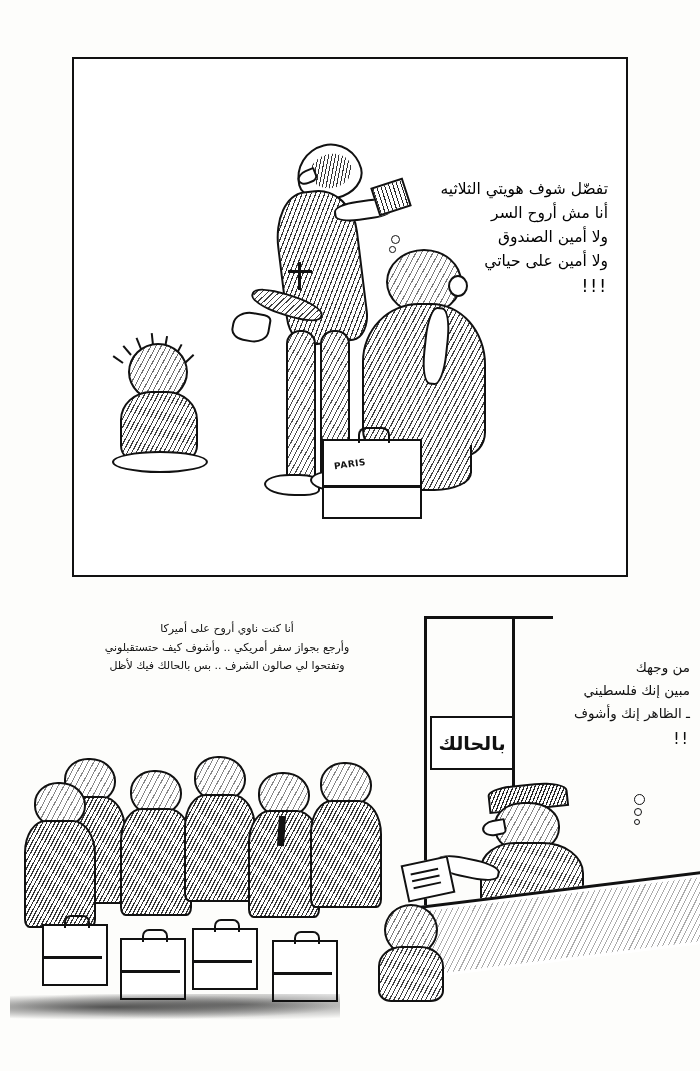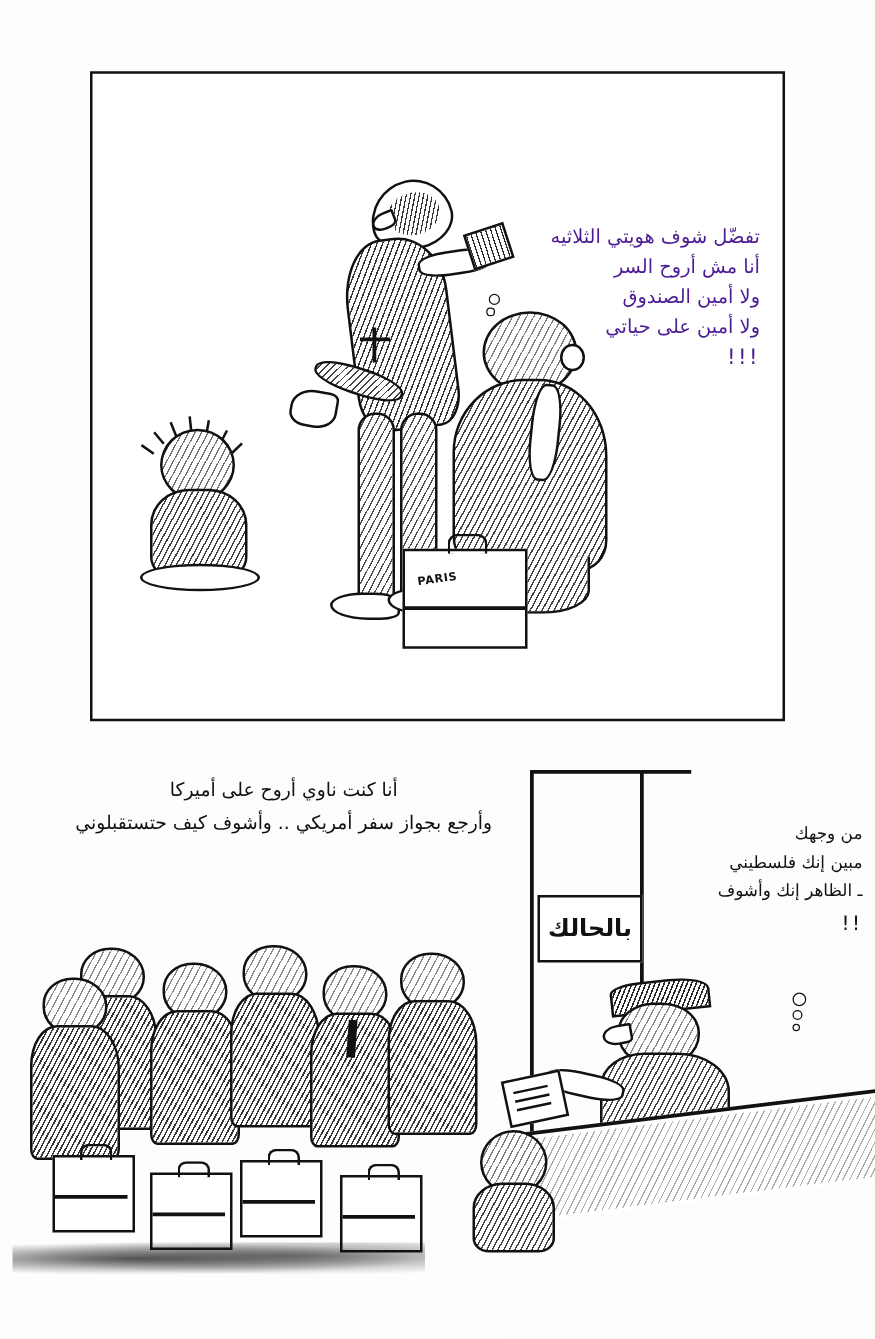--- a/index.html
+++ b/index.html
@@ -38,21 +38,21 @@
   .speech-top {
     position: absolute;
     right: 18px;
     top: 118px;
     width: 210px;
     text-align: right;
     direction: rtl;
     font-family: "DejaVu Sans", sans-serif;
     font-size: 15.5px;
     line-height: 1.55;
-    color: #4c1d95;
+    color: #000000;
     letter-spacing: 0.3px;
   }
   .speech-top div { white-space: nowrap; }
   .speech-top .bangs { font-size: 17px; letter-spacing: 2px; }
 
   .bubble-dots {
     position: absolute;
     right: 226px;
     top: 176px;
   }
@@ -272,21 +272,21 @@
     height: 420px;
   }
 
   .speech-bottom-left {
     position: absolute;
     left: 18px;
     top: 12px;
     width: 418px;
     direction: rtl;
     text-align: center;
-    font-size: 15px;
+    font-size: 11px;
     line-height: 1.7;
     color: #111;
   }
   .speech-bottom-left div { white-space: nowrap; }
 
   .speech-bottom-right {
     position: absolute;
     right: 10px;
     top: 48px;
     width: 150px;
@@ -519,20 +519,21 @@
       <div>ولا أمين على حياتي</div>
       <div class="bangs">!!!</div>
     </div>
   </div>
 
   <div class="panel-bottom">
 
     <div class="speech-bottom-left">
       <div>أنا كنت ناوي أروح على أميركا</div>
       <div>وأرجع بجواز سفر أمريكي .. وأشوف كيف حتستقبلوني</div>
+      <div>وتفتحوا لي صالون الشرف .. بس بالحالك فيك لأظل</div>
     </div>
 
     <div class="speech-bottom-right">
       <div>من وجهك</div>
       <div>مبين إنك فلسطيني</div>
       <div>ـ الظاهر إنك وأشوف</div>
       <div class="bangs">!!</div>
     </div>
 
     <div class="thought-dots">

